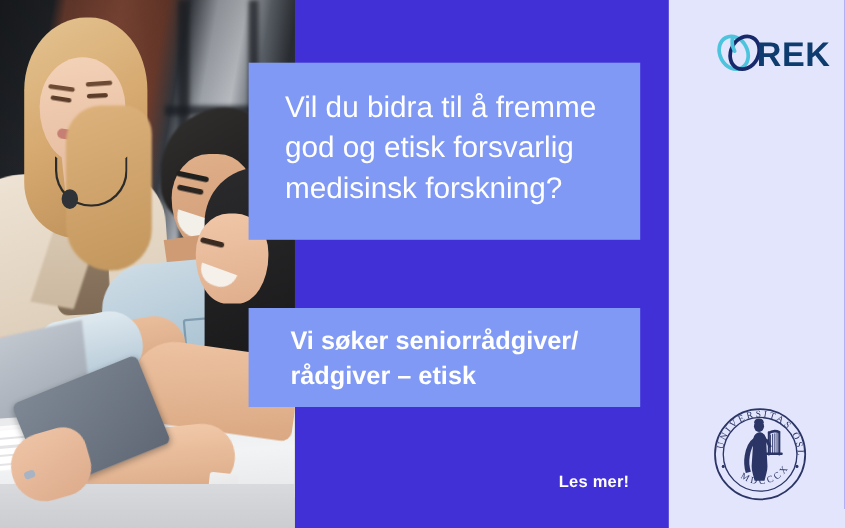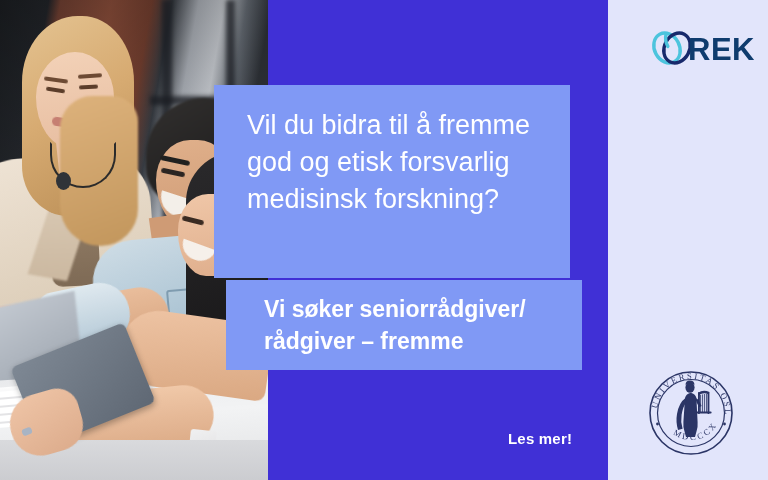--- a/index.html
+++ b/index.html
@@ -441,24 +441,23 @@
   
   .uio-seal {
     position: absolute;
     left: 645px; top: 367px;
     width: 92px; height: 92px;
   }
 
   
   .headline-box {
     position: absolute;
-    left: 214px; top: 57px;
-    width: 356px; height: 193px;
+    left: 226px; top: 57px;
+    width: 356px; height: 161px;
     background: #8099f5;
-    margin-top: 28px;
   }
   .headline-text {
     position: absolute;
     left: 33px; top: 22px;
     width: 300px;
     color: #ffffff;
     font-size: 27px;
     line-height: 37px;
     font-weight: normal;
     font-family: "Liberation Sans", sans-serif;
@@ -608,18 +607,18 @@
   </div>
 
   <div class="headline-box">
     <div class="headline-text">Vil du bidra til å fremme
 god og etisk forsvarlig
 medisinsk forskning?</div>
   </div>
 
   <div class="job-box">
     <div class="job-text">Vi søker seniorrådgiver/
-rådgiver – fremme</div>
+rådgiver – etisk</div>
   </div>
 
   <div class="cta">Les mer!</div>
 
 </div>
 
 </body></html>

